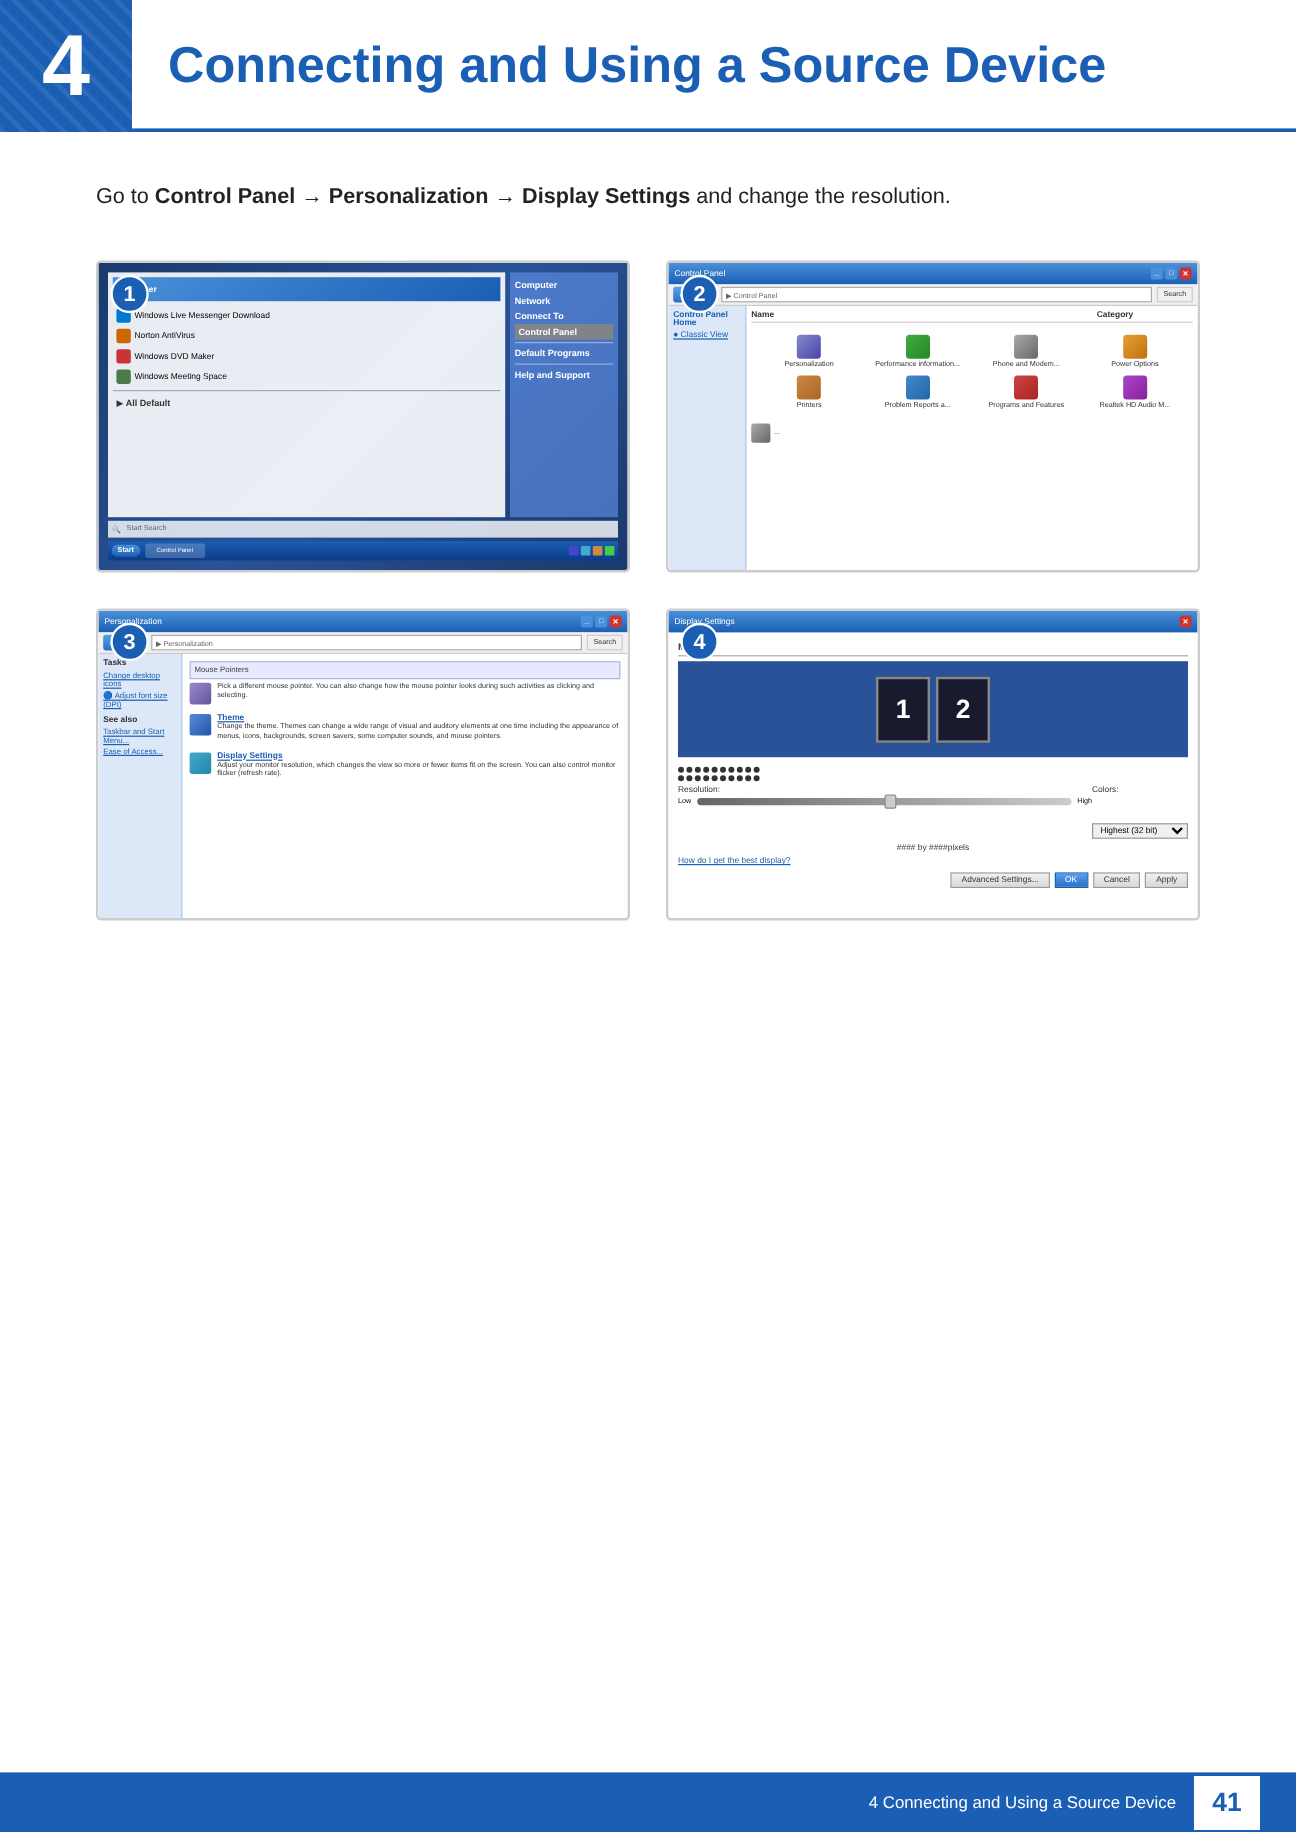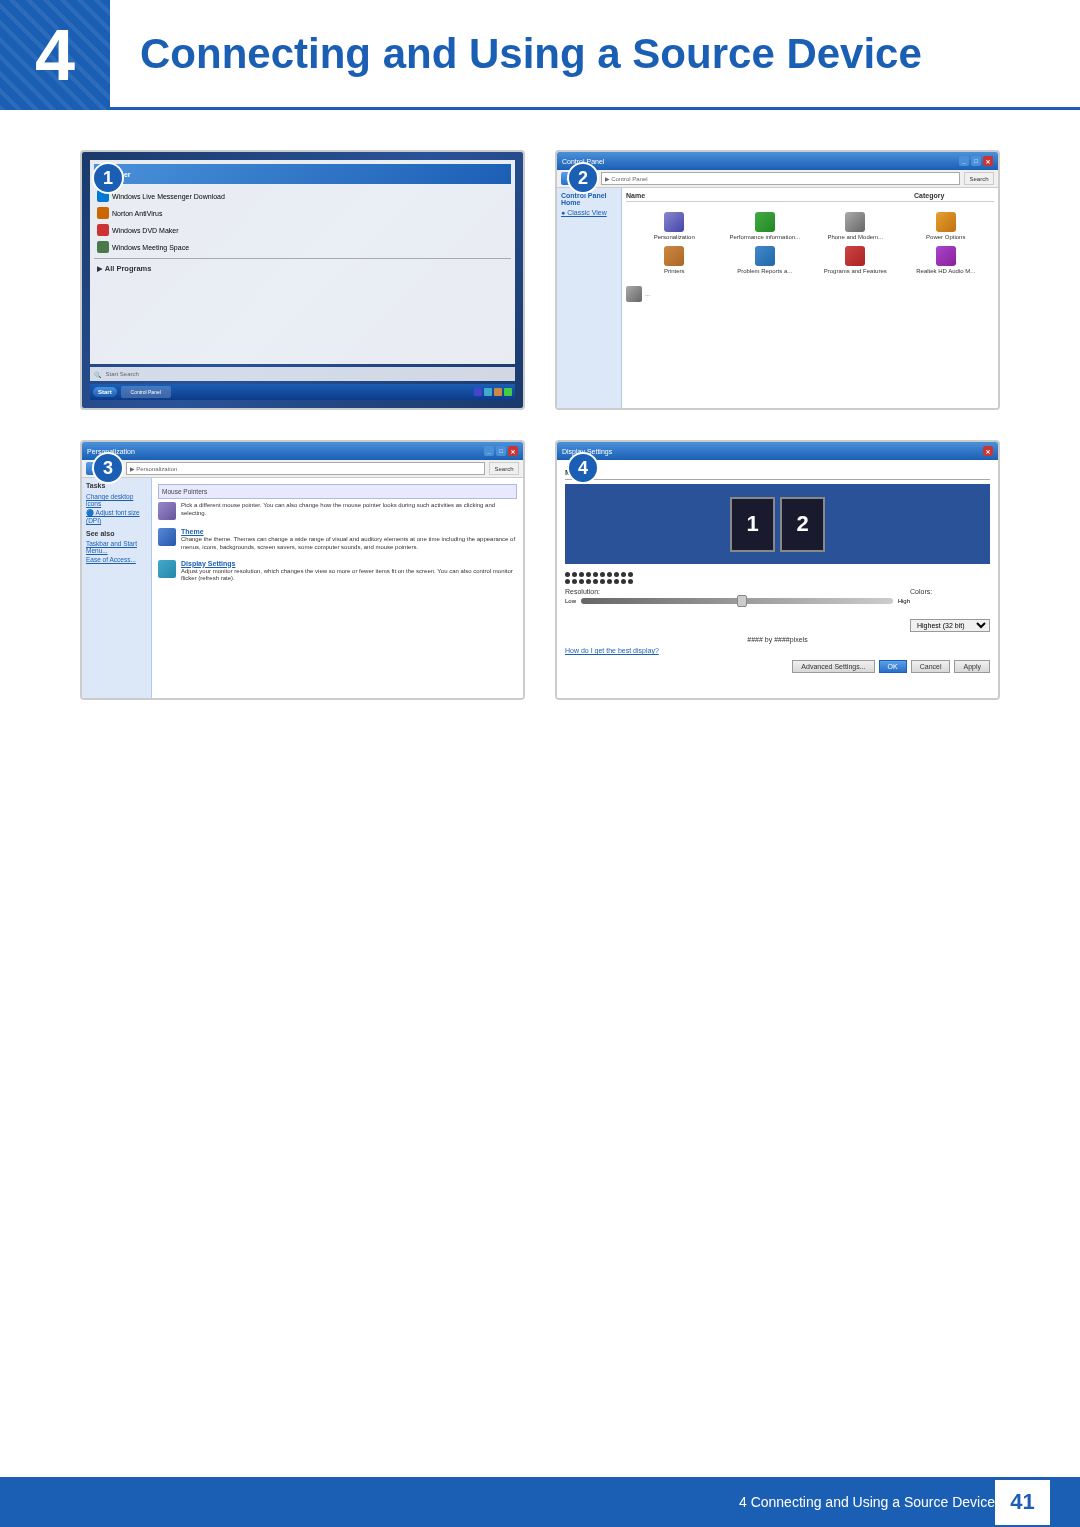--- a/index.html
+++ b/index.html
@@ -525,20 +525,21 @@
       position: absolute;
       bottom: 0;
       left: 0;
       right: 0;
       height: 50px;
       background: #1a5fb4;
       display: flex;
       align-items: center;
       justify-content: flex-end;
       padding: 0 30px;
+      gap: 15px;
     }
 
     .footer-text {
       color: #ffffff;
       font-size: 14px;
     }
 
     .footer-page-number {
       background: #ffffff;
       color: #1a5fb4;
@@ -558,20 +559,25 @@
   <div class="chapter-number-block">
     <span class="chapter-number">4</span>
   </div>
   <div class="chapter-title-block">
     <span class="chapter-title">Connecting and Using a Source Device</span>
   </div>
 </div>
 
 <div class="content-section">
 
+  <p class="instruction-text">
+    <span>Go to</span>
+    <strong>Control Panel → Personalization → Display Settings</strong>
+    <span> and change the resolution.</span>
+  </p>
 
   <div class="steps-grid">
 
     <div class="step-container">
       <div class="step-number-badge">1</div>
       <div class="win-start-menu">
         <div class="win-menu-top">
           <div class="win-menu-left">
 
             <div style="display:flex;align-items:center;gap:3px;padding:2px;background:linear-gradient(135deg,#4a90d9,#1a5fb4);margin-bottom:4px;">
@@ -590,22 +596,32 @@
               <div class="win-menu-item-icon" style="background:#cc3333;"></div>
               <span style="font-size:7px;">Windows DVD Maker</span>
             </div>
             <div class="win-menu-item">
               <div class="win-menu-item-icon" style="background:#4a7a4a;"></div>
               <span style="font-size:7px;">Windows Meeting Space</span>
             </div>
             <div style="border-top:1px solid #aaa;margin:3px 0;"></div>
             <div class="win-all-programs">
               <span style="color:#333;">▶</span>
-              <span style="color:#333;font-weight:bold;">All Programs</span>
-            </div>
+              <span style="color:#333;font-weight:bold;">All Default</span>
+            </div>
+          </div>
+          <div class="win-menu-right">
+            <div class="win-menu-right-item">Computer</div>
+            <div class="win-menu-right-item">Network</div>
+            <div class="win-menu-right-item">Connect To</div>
+            <div class="win-menu-right-item highlight">Control Panel</div>
+            <div style="border-top:1px solid rgba(255,255,255,0.4);margin:2px 0;"></div>
+            <div class="win-menu-right-item">Default Programs</div>
+            <div style="border-top:1px solid rgba(255,255,255,0.4);margin:2px 0;"></div>
+            <div class="win-menu-right-item">Help and Support</div>
           </div>
         </div>
         <div class="win-search-bar">
           <span style="color:#888;font-size:6px;">🔍</span>
           <span style="color:#666;font-size:6px;">Start Search</span>
         </div>
         <div class="win-taskbar">
           <div class="win-start-btn">Start</div>
           <div style="flex:1;display:flex;align-items:center;gap:2px;padding:0 2px;">
             <div style="background:rgba(255,255,255,0.2);height:12px;width:50px;border-radius:2px;font-size:5px;color:#fff;display:flex;align-items:center;justify-content:center;">Control Panel</div>

